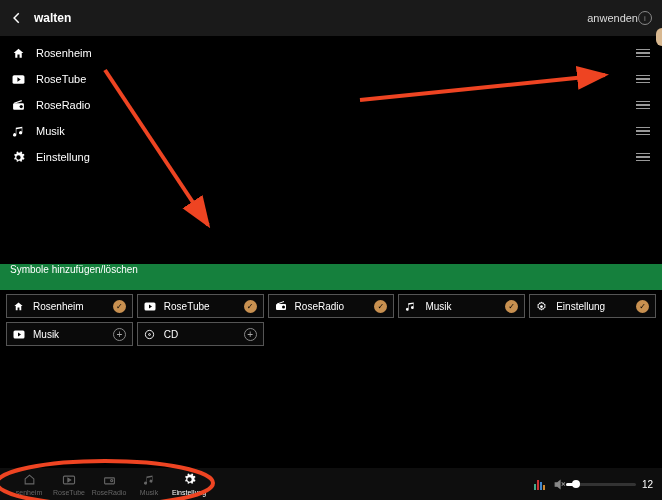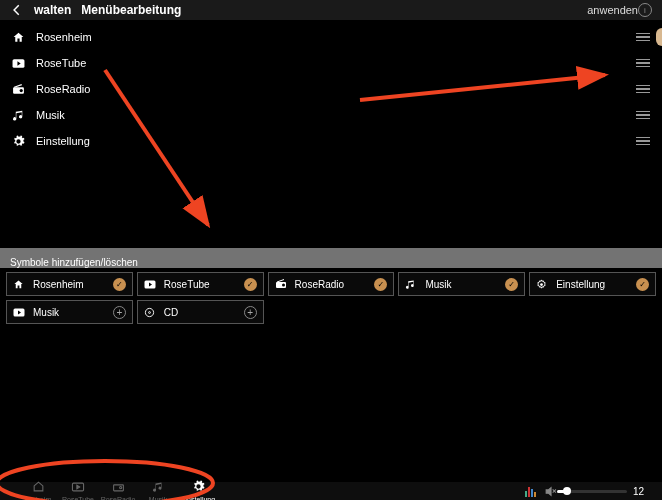--- a/index.html
+++ b/index.html
@@ -9,21 +9,21 @@
     background: #000;
     color: #fff;
     font-family: -apple-system, Arial, sans-serif;
     font-size: 11px;
     overflow: hidden;
     position: relative;
   }
   .header {
     display: flex;
     align-items: center;
-    height: 20px;
+    height: 36px;
     padding: 0 10px;
     background: #1a1a1a;
   }
   .header .back { width: 16px; margin-right: 8px; cursor: pointer; }
   .header .title1 { font-weight: 600; font-size: 12px; margin-right: 10px; }
   .header .title2 { font-weight: 600; font-size: 12px; }
   .header .spacer { flex: 1; }
   .header .apply { font-size: 11px; color: #ddd; cursor: pointer; }
   .header .pill {
     width: 14px; height: 14px; border:1px solid #888; border-radius: 50%;
@@ -35,23 +35,23 @@
     display: flex; align-items: center;
     height: 26px;
   }
   .menu-row .icon { width: 16px; margin-right: 10px; display:flex; align-items:center; justify-content:center; }
   .menu-row .label { flex: 1; font-size: 11px; }
   .menu-row .drag { width: 16px; color:#999; display:flex; flex-direction:column; gap:2px; align-items:flex-end; margin-right:2px;}
   .drag-line { width:14px; height:1.5px; background:#999; }
 
   .section-bar {
     margin-top: 90px;
-    background: #737373;
-    height: 20px;
-    display:flex; align-items:flex-end;
+    background: #15803d;
+    height: 26px;
+    display:flex; align-items:flex-start;
     padding: 0 10px;
     font-size: 10px;
   }
 
   .tiles {
     display: grid;
     grid-template-columns: repeat(5, 1fr);
     gap: 4px;
     padding: 4px 6px;
   }
@@ -73,24 +73,24 @@
   }
   .tile .t-add {
     width:13px; height:13px; border-radius:50%;
     border:1px solid #888;
     display:flex; align-items:center; justify-content:center;
     font-size:10px; color:#aaa;
   }
 
   .bottom-bar {
     position:absolute; bottom:0; left:0; right:0;
-    height:18px;
+    height:32px;
     background:#0e0e0e;
     display:flex; align-items:center;
-    padding: 0 18px;
+    padding: 0 9px;
   }
   .bb-item {
     display:flex; flex-direction:column; align-items:center;
     width:40px; color:#666; font-size:7px; cursor:pointer;
   }
   .bb-item.active { color:#fff; }
   .bb-item .bb-icon { height:14px; display:flex; align-items:center; justify-content:center; margin-bottom:2px;}
   .bb-spacer { flex:1; }
   .vol-wrap { display:flex; align-items:center; gap:6px; }
   .eq { display:flex; gap:1px; align-items:flex-end; height:12px; margin-right:8px;}
@@ -123,21 +123,20 @@
 </head>
 <body>
 
 <div class="header">
   <div class="back">
     <svg width="14" height="14" viewBox="0 0 24 24" fill="none" stroke="#fff" stroke-width="2.5">
         <path d="M15 4l-8 8 8 8"></path>
       </svg>
   </div>
   <div class="title1">walten</div>
-  <div class="title2">Menübearbeitung</div>
   <div class="spacer"></div>
   <div class="apply">anwenden</div>
   <div class="pill">i</div>
 </div>
 
 <div class="menu-list">
   <div class="menu-row">
     <span class="icon">
         <svg width="13" height="13" viewBox="0 0 24 24" fill="#fff">
           <path d="M12 3l9 8h-3v9h-4v-6h-4v6H6v-9H3z"></path>

